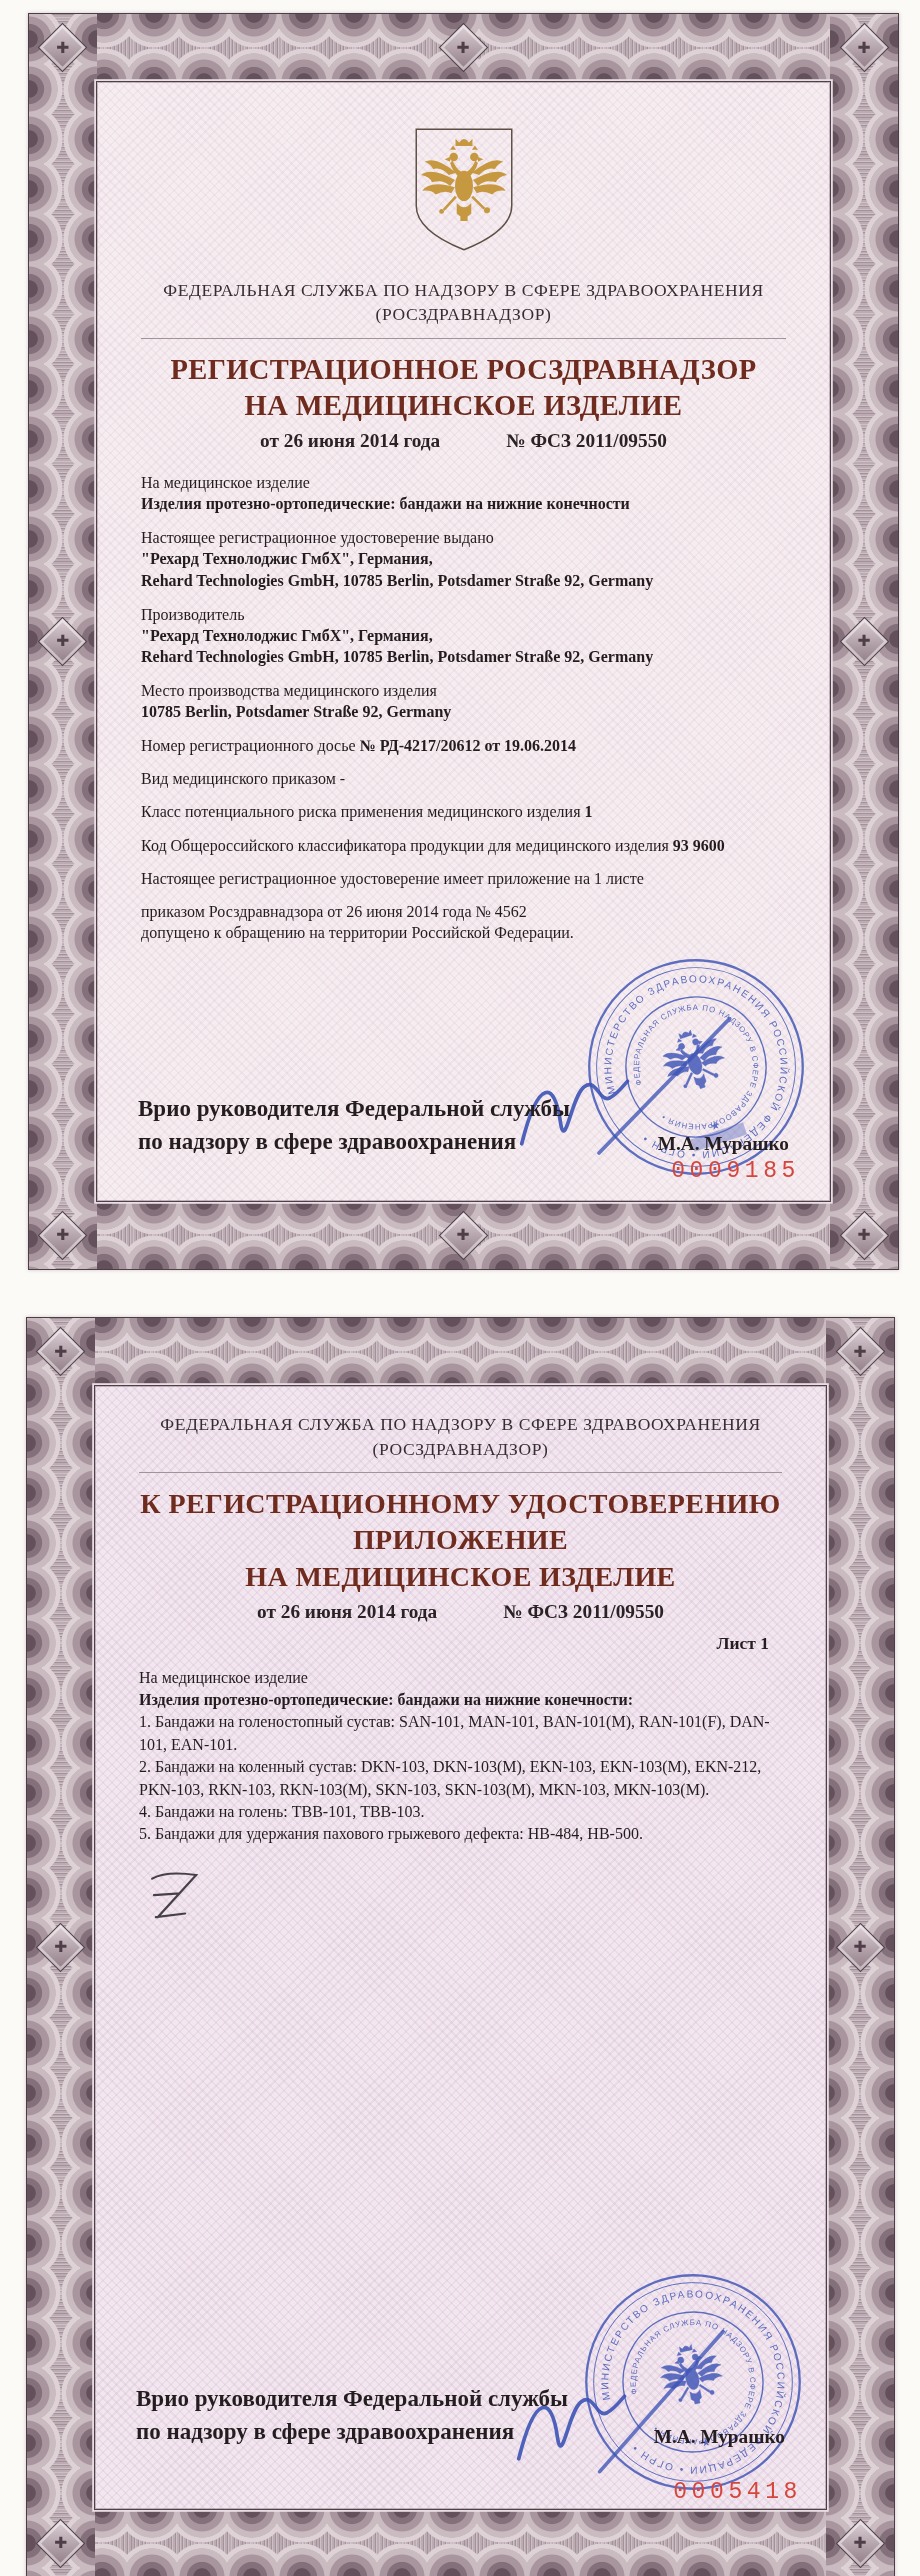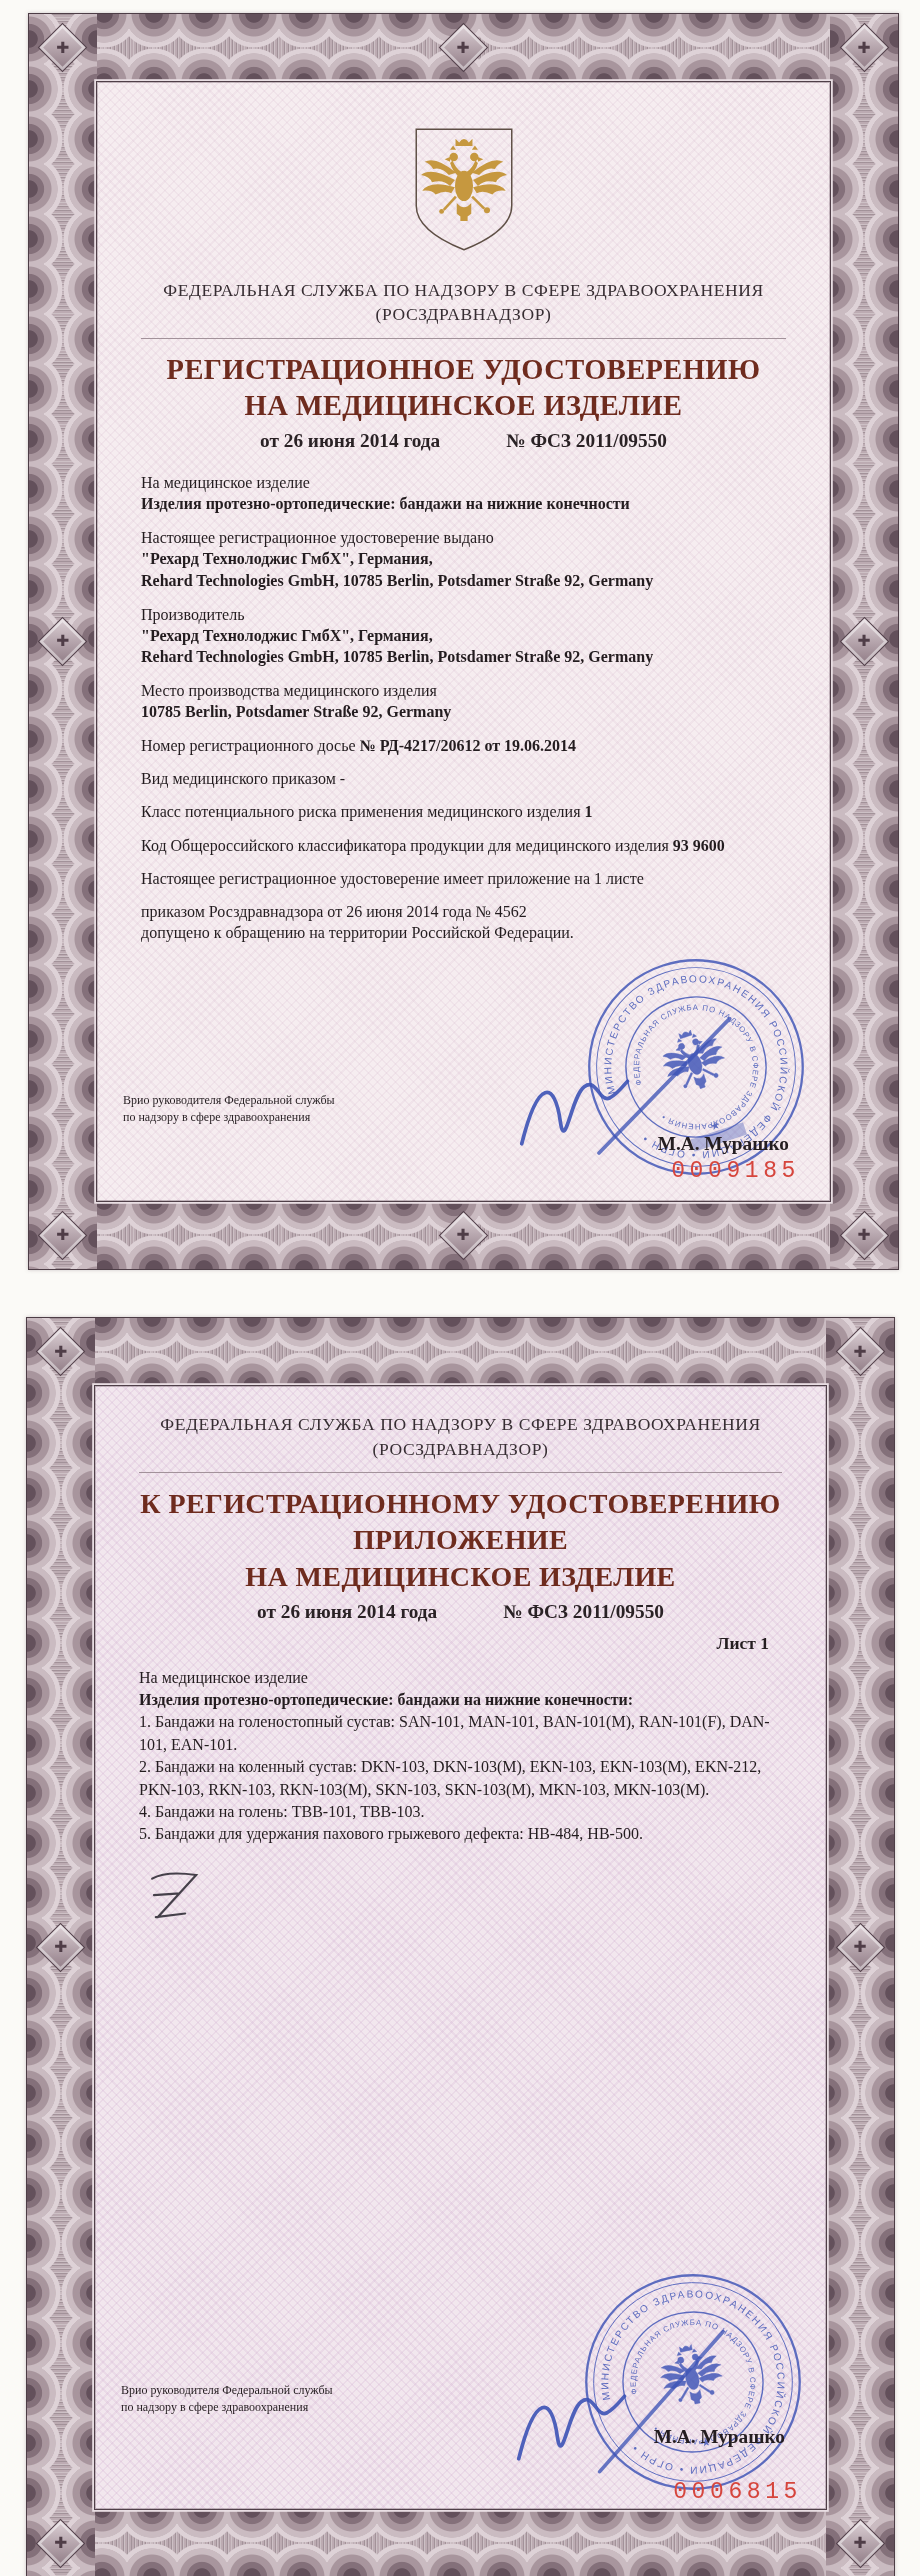--- a/index.html
+++ b/index.html
@@ -59,21 +59,21 @@
             font-weight:bold;font-size:19.3px;color:#2a2225;}
   .sheet{margin-top:10px;text-align:right;padding-right:13px;font-weight:bold;font-size:17.5px;}
   .bodytext{margin-top:20px;font-size:16px;line-height:1.32;color:#231c1f;}
   .bodytext.c2{margin-top:13px;line-height:1.4;}
   .para{margin:0 0 13px;}
   .para.tight{margin-bottom:12px;}
   .val{font-weight:bold;}
   .item{margin:0;}
   .zmark{margin:18.4px 0 0 3.7px;display:block;}
   
-  .sig-labels{position:absolute;z-index:4;left:94px;font-weight:normal;font-size:12px;
+  .sig-labels{position:absolute;z-index:4;left:109px;font-weight:bold;font-size:23px;
               line-height:1.45;color:#241d20;}
   .signatory{position:absolute;z-index:5;font-weight:bold;font-size:19.3px;color:#241d20;}
   .serial{position:absolute;z-index:5;font-family:"Liberation Mono", monospace;
           font-size:23px;letter-spacing:4.6px;color:#d6453c;}
   .stampwrap{position:absolute;z-index:4;width:304px;height:285px;}
   .stamp{position:absolute;right:0;top:18.4px;opacity:.82;}
   .autograph{position:absolute;left:0;top:55px;}
 </style>
 </head>
 <body>
@@ -134,21 +134,21 @@
     <svg class="emblem" viewBox="0 0 190 196">
       <path d="M30 14 H160 V118 Q160 152 95 178 Q30 152 30 118 Z" fill="none" stroke="#5e4f45" stroke-width="2"></path>
       <use href="#dheagle" x="25" y="22" width="140" height="140"></use>
     </svg>
     <div class="agency">
       <div>ФЕДЕРАЛЬНАЯ СЛУЖБА ПО НАДЗОРУ В СФЕРЕ ЗДРАВООХРАНЕНИЯ</div>
       <div>(РОСЗДРАВНАДЗОР)</div>
     </div>
     <hr class="rule">
     <div class="cert-title">
-      <div>РЕГИСТРАЦИОННОЕ УДОСТОВЕРЕНИЮ</div>
+      <div>РЕГИСТРАЦИОННОЕ РОСЗДРАВНАДЗОР</div>
       <div>НА МЕДИЦИНСКОЕ ИЗДЕЛИЕ</div>
     </div>
     <div class="dateline">
       <span>от  26 июня 2014 года</span>
       <span>№  ФСЗ 2011/09550</span>
     </div>
     <div class="bodytext">
       <p class="para">
         <span>На медицинское изделие</span><br>
         <span class="val">Изделия протезно-ортопедические: бандажи на нижние конечности</span>
@@ -292,15 +292,15 @@
         <path d="M104 182 L238 30" stroke-width="4" opacity=".85"></path>
       </g>
     </svg>
   </div>
 
   <div class="sig-labels" style="top:1064px;">
     <div>Врио руководителя Федеральной службы</div>
     <div>по надзору в сфере здравоохранения</div>
   </div>
   <div class="signatory" style="top:1108px;right:109px;">М.А. Мурашко</div>
-  <div class="serial" style="top:1161px;right:92px;">0006815</div>
+  <div class="serial" style="top:1161px;right:92px;">0005418</div>
 </div>
 
 
 </body></html>

